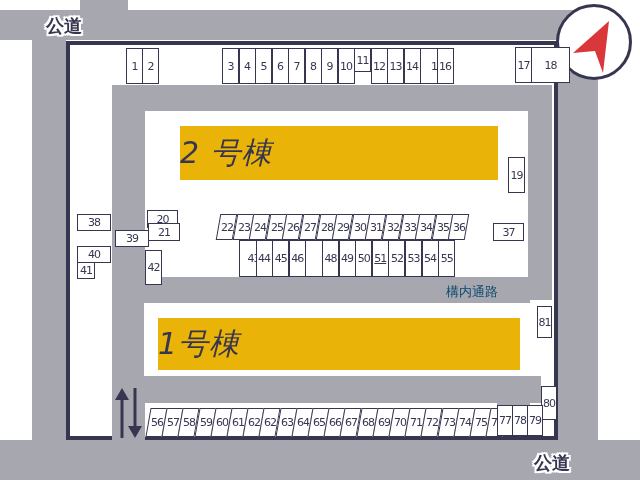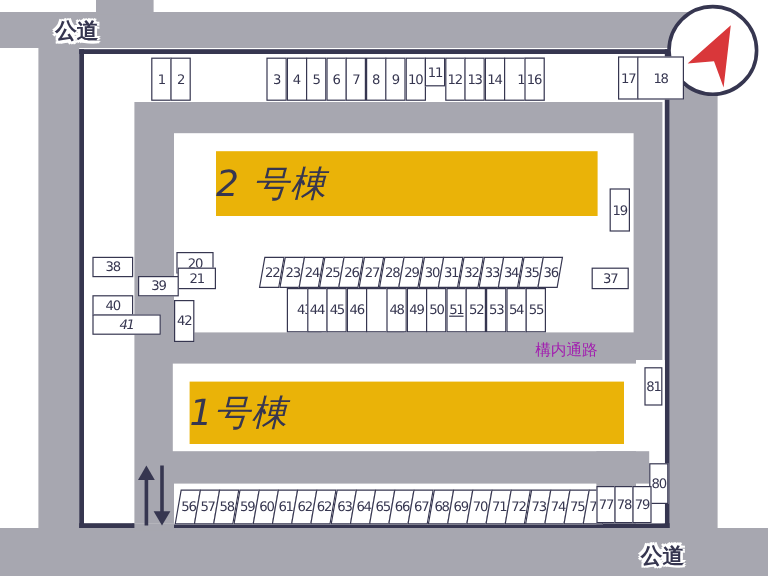--- a/index.html
+++ b/index.html
@@ -5,21 +5,21 @@
   html,body{margin:0;padding:0;}
   body{width:640px;height:480px;position:relative;overflow:hidden;background:#ffffff;font-family:"DejaVu Sans","Liberation Sans",sans-serif;color:#363650;}
   .road{position:absolute;background:#a7a7b0;}
   .white{position:absolute;background:#ffffff;}
   .bldg{position:absolute;background:#eab308;display:flex;align-items:center;justify-content:flex-start;font-size:30px;color:#363650;letter-spacing:1px;font-style:italic;}
   .boundary{position:absolute;background:#363650;}
   .slot{position:absolute;box-sizing:border-box;border:1.5px solid #363650;background:#ffffff;display:flex;align-items:center;justify-content:center;font-size:11px;color:#363650;font-family:"DejaVu Sans",sans-serif;letter-spacing:-1px;}
   .slot.sk{transform:skewX(-10deg);}
   .slot.sk span{transform:skewX(10deg);display:block;}
   .label-road{position:absolute;font-size:18px;font-weight:bold;color:#363650;text-shadow:-2px -2px 0 #fff,2px -2px 0 #fff,-2px 2px 0 #fff,2px 2px 0 #fff,0 2px 0 #fff,0 -2px 0 #fff,2px 0 0 #fff,-2px 0 0 #fff;}
-  .label-drive{position:absolute;font-size:13px;color:#a21caf;}
+  .label-drive{position:absolute;font-size:13px;color:#0c4a6e;}
   .compass{position:absolute;left:556px;top:4px;width:76px;height:76px;border-radius:50%;background:#fff;border:3px solid #363650;box-sizing:border-box;}
   .arrows{position:absolute;}
 </style>
 </head>
 <body>
 
 <div class="road" style="left:0;top:10px;width:560px;height:30px;"></div>
 <div class="road" style="left:80px;top:0;width:48px;height:12px;"></div>
 <div class="road" style="left:32px;top:10px;width:34px;height:430px;"></div>
 <div class="road" style="left:558px;top:72px;width:40px;height:370px;"></div>
@@ -179,21 +179,21 @@
     </div>
     <div class="slot" style="left: 77px; top: 214px; width: 34px; height: 17px;">
       <span>38</span>
     </div>
     <div class="slot" style="left: 77px; top: 230px; width: 34px; height: 17px; margin-left: 38px;">
       <span>39</span>
     </div>
     <div class="slot" style="left: 77px; top: 246px; width: 34px; height: 17px;">
       <span>40</span>
     </div>
-    <div class="slot" style="left: 77px; top: 262px; width: 57px; height: 17px; font-style: italic;">
+    <div class="slot" style="left: 77px; top: 262px; width: 18px; height: 17px;">
       <span>41</span>
     </div>
     <div class="slot" style="left: 145px; top: 250px; width: 17px; height: 35px;">
       <span>42</span>
     </div>
     <div class="slot" style="left: 239px; top: 240px; width: 29px; height: 37px;">
       <span>43</span>
     </div>
     <div class="slot" style="left: 255.6px; top: 240px; width: 17px; height: 37px;">
       <span>44</span>

